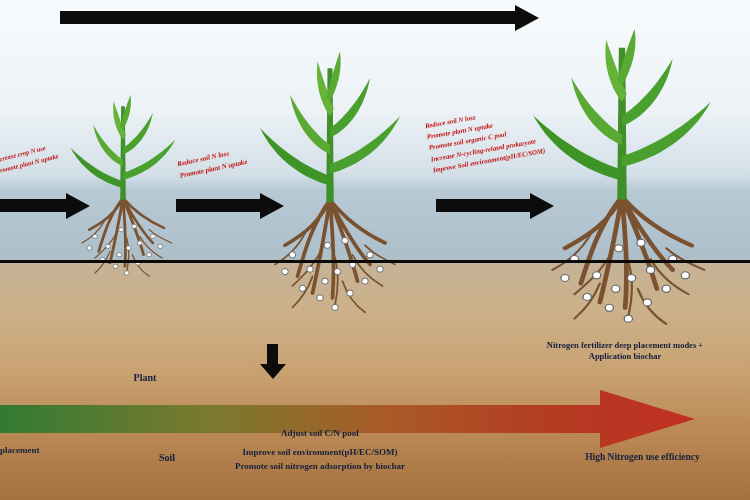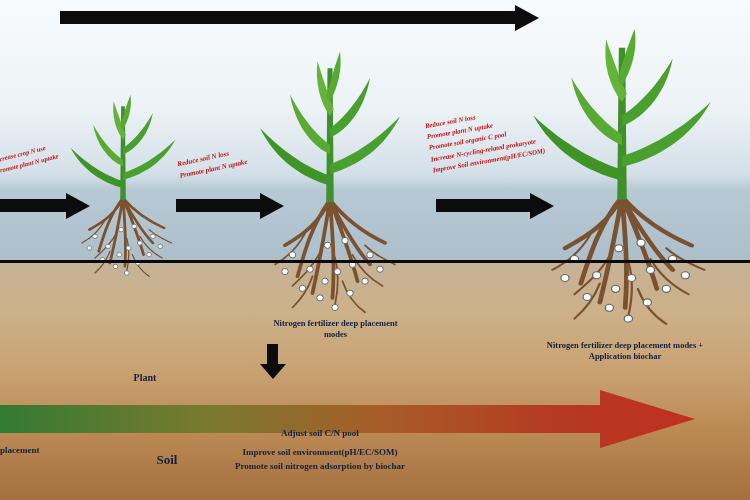--- a/index.html
+++ b/index.html
@@ -118,28 +118,28 @@
   </div>
 
   <div class="red-note" style="left:428px;top:110px;font-size:6.8px;transform:rotate(-10deg)">
     <div>Reduce soil N loss</div>
     <div>Promote plant N uptake</div>
     <div>Promote soil organic C pool</div>
     <div>Increase N-cycling-related prokaryote</div>
     <div>Improve Soil environment(pH/EC/SOM)</div>
   </div>
 
-  <div class="label" style="left:268px;top:318px;width:135px;font-size:8.5px">Nitrogen fertilizer deep placement modes</div>
   <div class="label" style="left:540px;top:340px;width:170px;font-size:8.5px">Nitrogen fertilizer deep placement modes + Application biochar</div>
 
   <div class="varrow" style="left:267px;top:344px;height:20px"></div>
 
   <div class="label" style="left:120px;top:372px;width:50px;font-size:10px">Plant</div>
-  <div class="label" style="left:142px;top:452px;width:50px;font-size:13px">Soil</div>
+  <div class="label" style="left:142px;top:452px;width:50px;font-size:10px">Soil</div>
 
   <div class="label" style="left:215px;top:428px;width:210px;font-size:9px">Adjust soil C/N pool</div>
   <div class="label" style="left:185px;top:446px;width:270px;font-size:9px;line-height:1.55">
     <div>Improve soil environment(pH/EC/SOM)</div>
     <div>Promote soil nitrogen adsorption by biochar</div>
   </div>
   <div class="label" style="left:0px;top:445px;width:60px;font-size:9px;text-align:left">placement</div>
+  <div class="label" style="left:565px;top:452px;width:155px;font-size:9.5px">High Nitrogen use efficiency</div>
 
 </div>
 
 </body></html>

